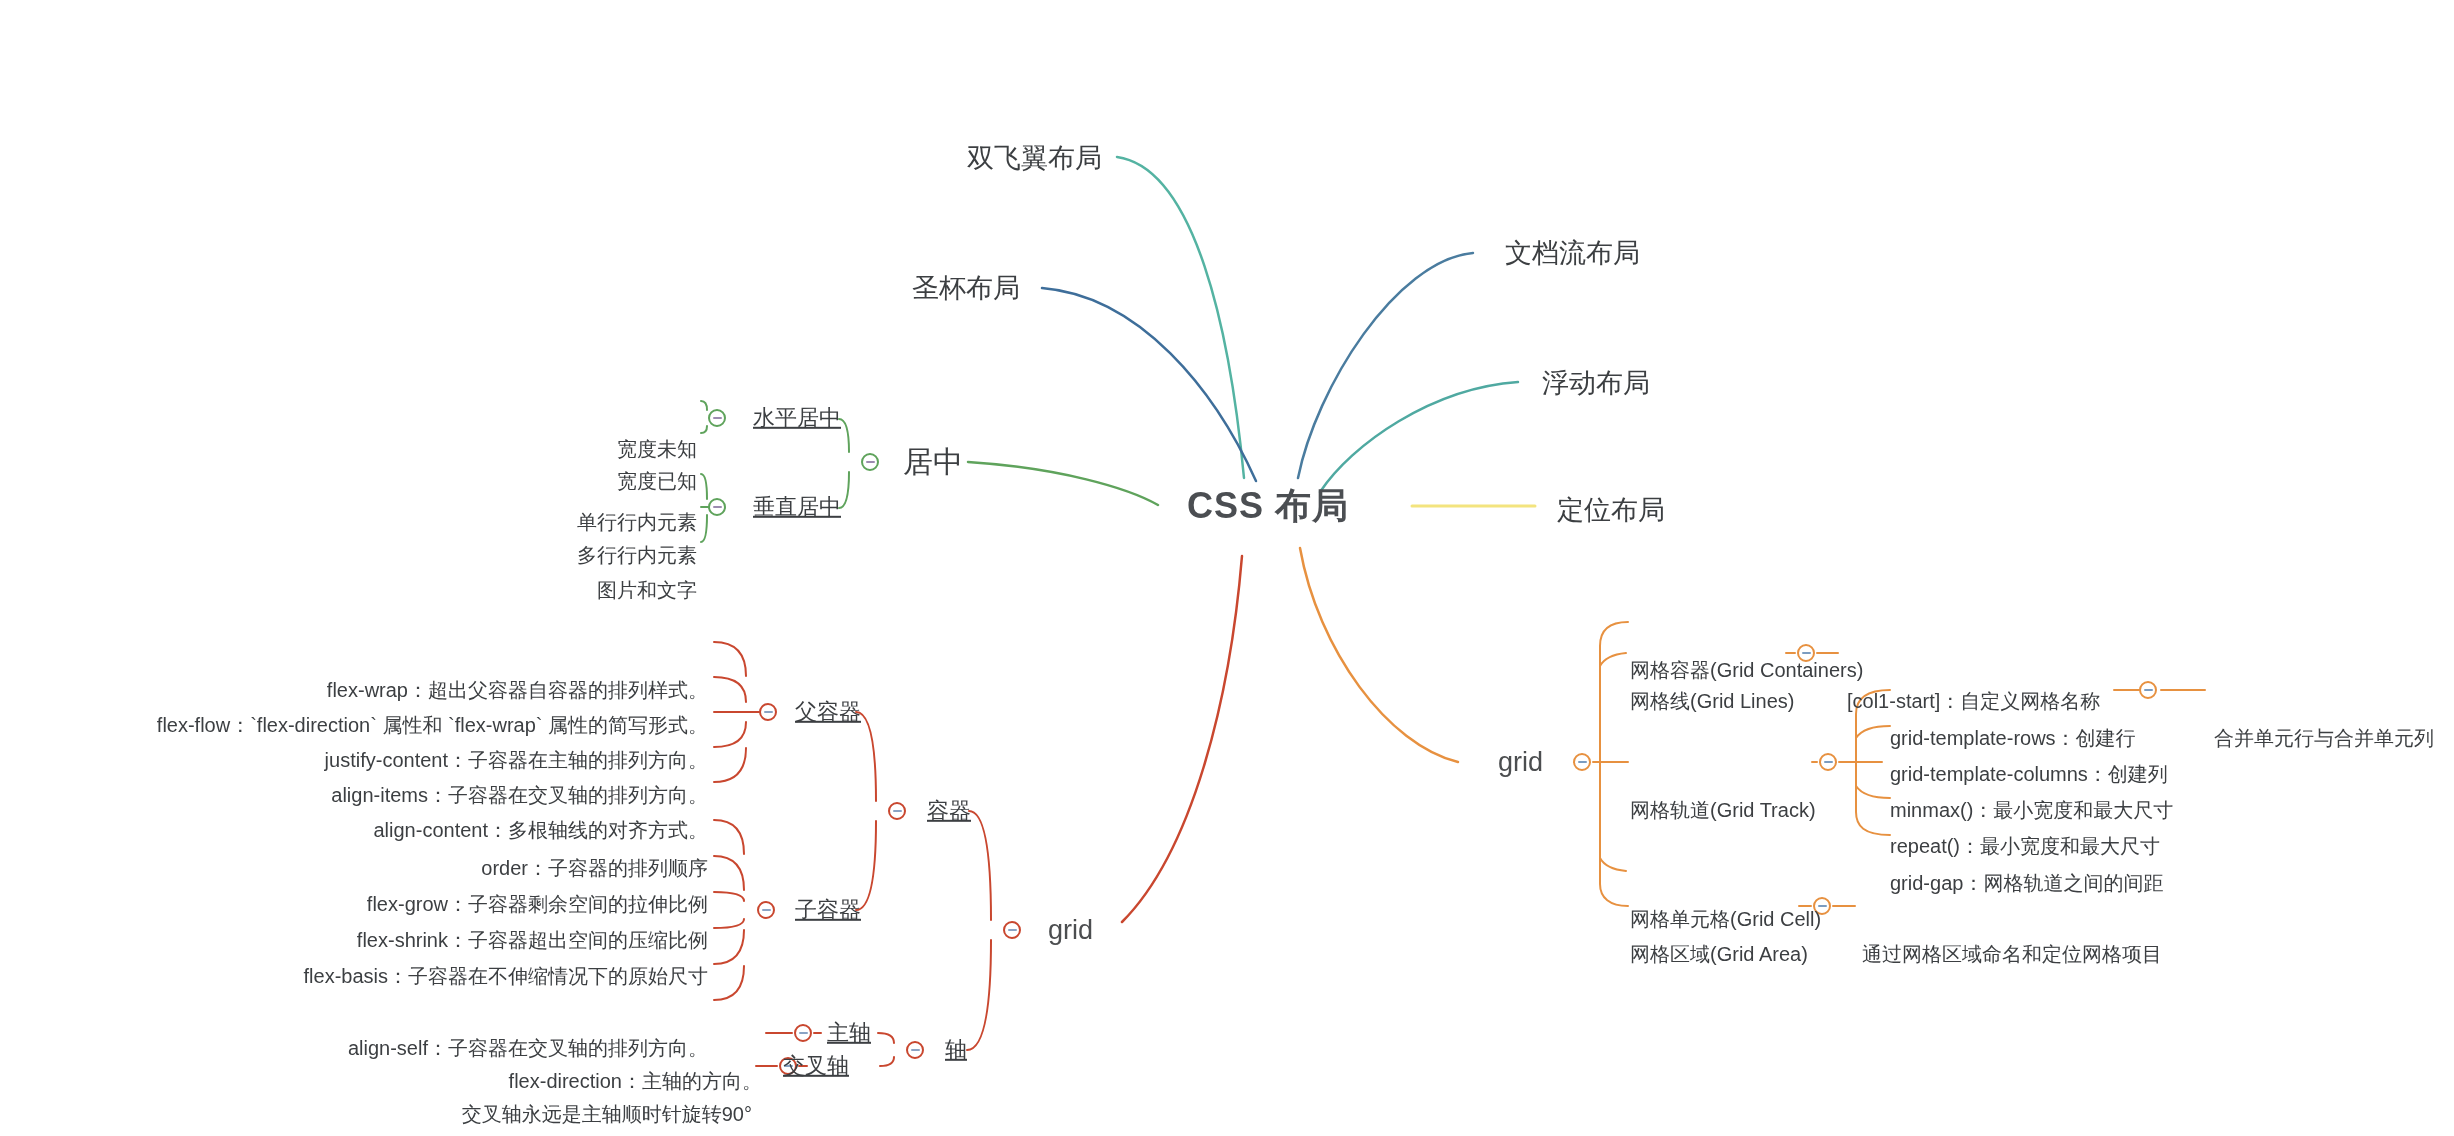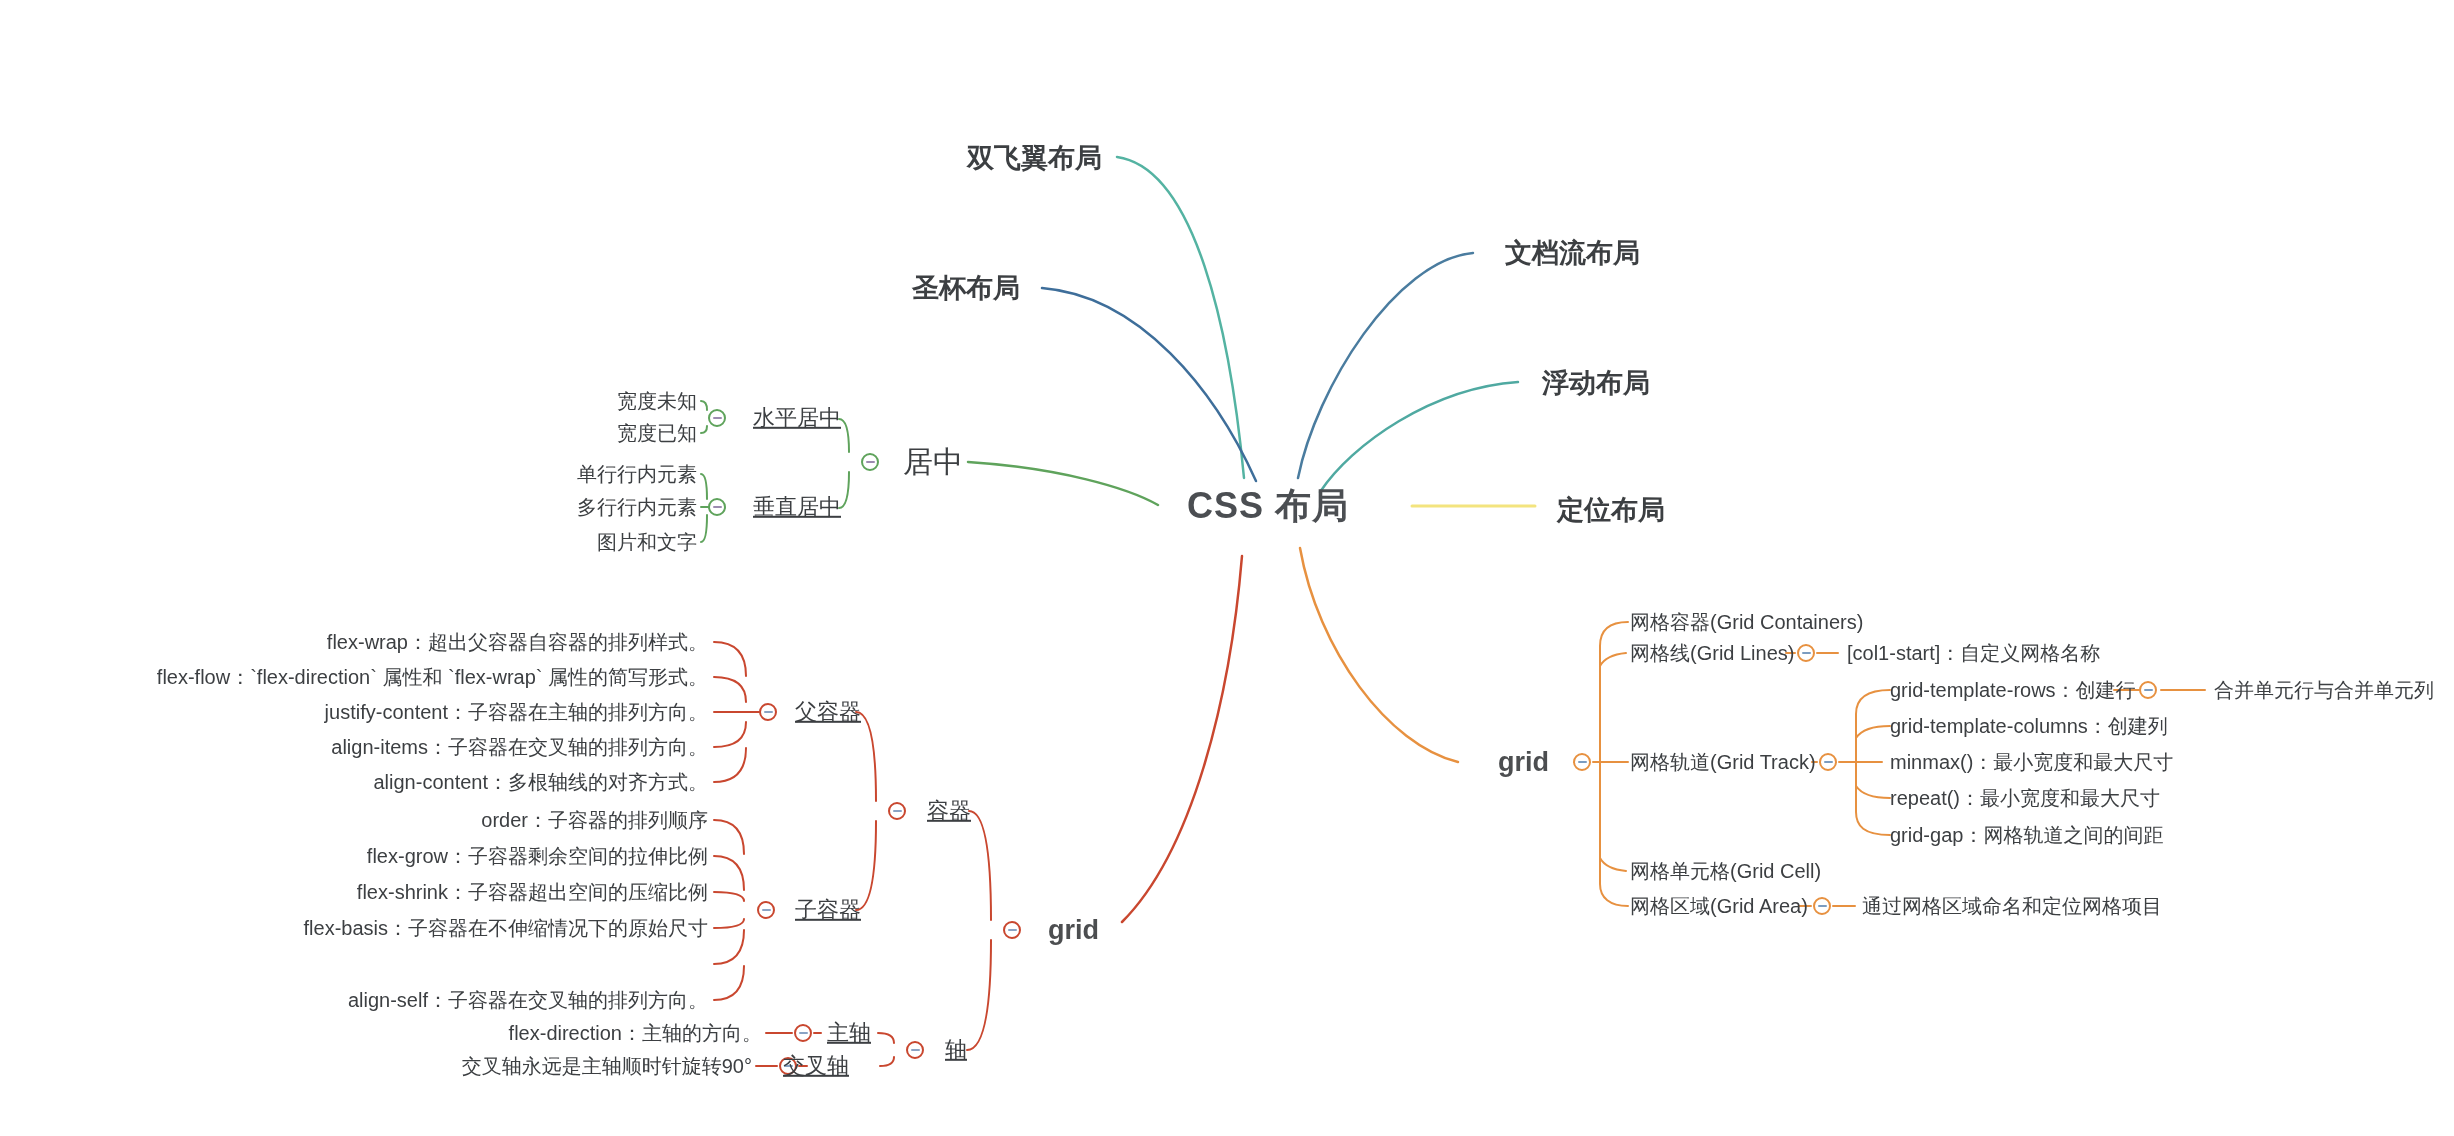--- a/index.html
+++ b/index.html
@@ -9,24 +9,24 @@
     background:#ffffff;
     font-family:"Liberation Sans","DejaVu Sans",sans-serif;
     overflow:hidden;
   }
   .canvas svg{position:absolute;left:0;top:0;}
   .lbl{
     position:absolute;white-space:nowrap;
     transform:translateY(-50%);
     color:#3c3f42;line-height:1.2;
   }
-  .s20{font-size:20px;font-weight:400;}
+  .s20{font-size:20px;font-weight:400;margin-top:48px;}
   .s22{font-size:22px;font-weight:500;text-decoration:underline;}
   .s26{font-size:30px;font-weight:500;}
-  .s27{font-size:27px;font-weight:700;}
+  .s27{font-size:27px;font-weight:400;}
   .title{font-size:36px;font-weight:700;color:#4b4e52;letter-spacing:1px;}
   .gray{color:#4c4e50;}
   .toggle{
     position:absolute;width:18px;height:18px;border-radius:50%;
     background:#fff;box-sizing:border-box;
     display:flex;align-items:center;justify-content:center;cursor:pointer;
   }
   .toggle .dash{width:9px;height:2px;border-radius:1px;}
   .tg{border:2px solid #5fa35c;} .tg .dash{background:#9c8bb0;}
   .tr{border:2px solid #c9472f;} .tr .dash{background:#8aa3c4;}

